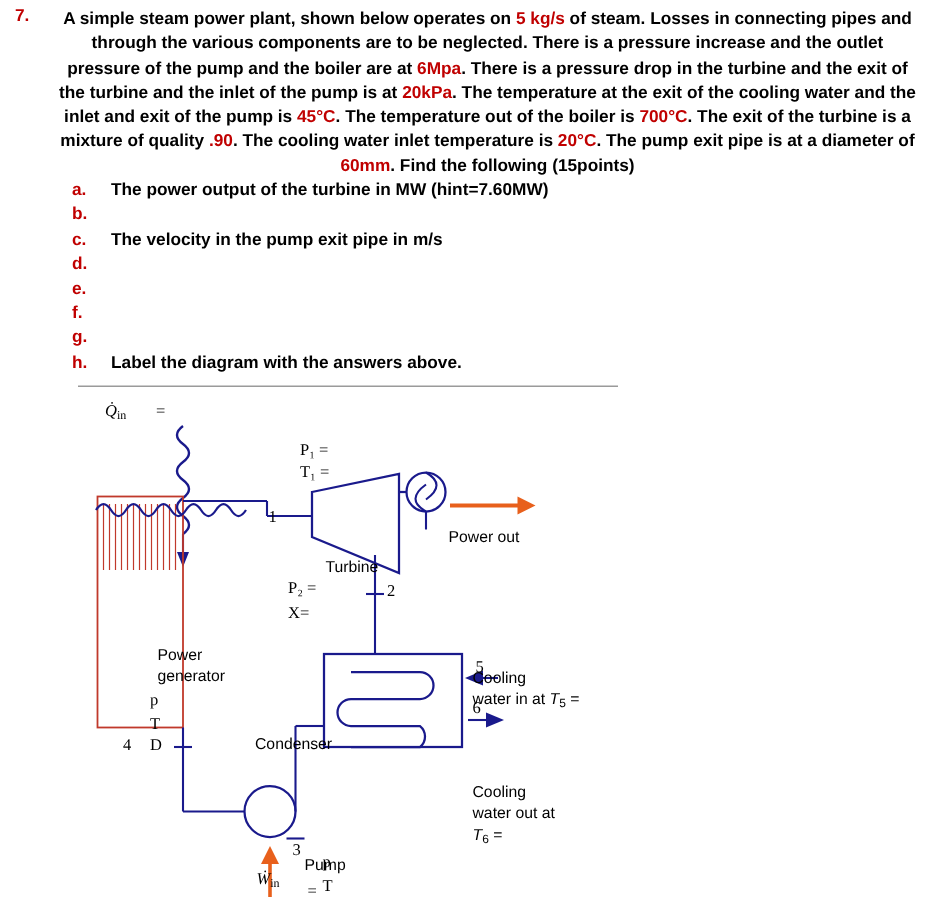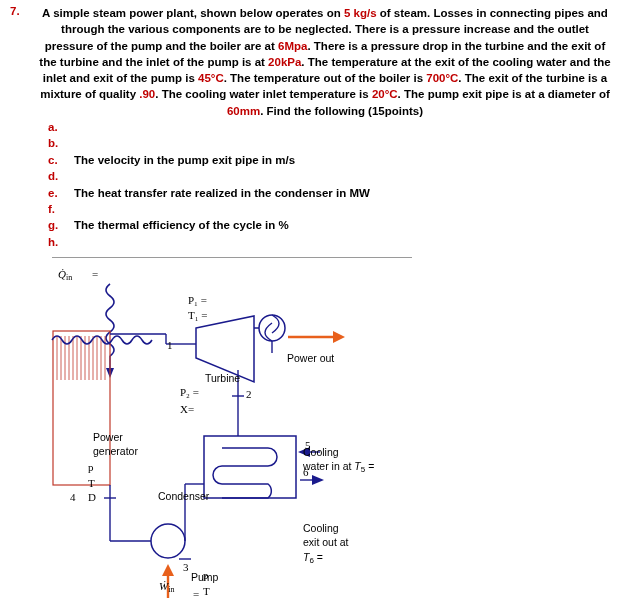--- a/index.html
+++ b/index.html
@@ -80,21 +80,21 @@
     left: 52px;
     top: 257px;
     width: 360px;
     height: 1px;
     background: #9a9a9a;
   }
 
   
   .fig {
     position: absolute;
-    left: 0px;
+    left: 12px;
     top: 258px;
     width: 512px;
     height: 356px;
   }
   .fig svg { display: block; }
 
   .lbl {
     position: absolute;
     font-size: 11px;
     font-family: "Liberation Serif", serif;
@@ -111,44 +111,44 @@
 <div class="page">
 
   <div class="problem">
     <div class="qnum">7.</div>
     <div class="qbody" id="qbody"><span>A simple steam power plant, shown below operates on </span><span class="hl">5 kg/s</span><span> of steam.  Losses in connecting pipes and through the various components are to be neglected. There is a pressure increase and the outlet pressure of the pump and the boiler are at </span><span class="hl">6Mpa</span><span>. There is a pressure drop in the turbine and the exit of the turbine and the inlet of the pump is at </span><span class="hl">20kPa</span><span>. The temperature at the exit of the cooling water and the inlet and exit of the pump is </span><span class="hl">45°C</span><span>. The temperature out of the boiler is </span><span class="hl">700°C</span><span>.  The exit of the turbine is a mixture of quality </span><span class="hl">.90</span><span>. The cooling water inlet temperature is </span><span class="hl">20°C</span><span>. The pump exit pipe is at a diameter of </span><span class="hl">60mm</span><span>.  Find the following (15points)</span></div>
   </div>
 
   <div class="items" id="items">
       <div class="item">
         <span class="lt">a.</span>
+        <span class="tx">The power output of the turbine in MW (hint=7.60MW)</span>
       </div>
       <div class="item">
         <span class="lt">b.</span>
       </div>
       <div class="item">
         <span class="lt">c.</span>
         <span class="tx">The velocity in the pump exit pipe in m/s</span>
       </div>
       <div class="item">
         <span class="lt">d.</span>
       </div>
       <div class="item">
         <span class="lt">e.</span>
-        <span class="tx">The heat transfer rate realized in the condenser in MW</span>
       </div>
       <div class="item">
         <span class="lt">f.</span>
       </div>
       <div class="item">
         <span class="lt">g.</span>
-        <span class="tx">The thermal efficiency of the cycle in %</span>
       </div>
       <div class="item">
         <span class="lt">h.</span>
+        <span class="tx">Label the diagram with the answers above.</span>
       </div>
     </div>
 
   <div class="hr"></div>
 
   <div class="fig">
     <svg width="626" height="356" viewBox="0 0 626 356" xmlns="http://www.w3.org/2000/svg">
       <g fill="none" stroke="#1a1a8c" stroke-width="1.4">
 
         <path d="M110,26 q-8,6 0,12 q8,6 0,12 q-8,6 0,12 q8,6 0,12 q-8,6 0,12 q8,6 0,12" stroke="#1a1a8c" stroke-width="1.6"></path>
@@ -242,21 +242,21 @@
     <div class="lbl sans" style="left:93px; top:151px;">generator</div>
 
     <div class="lbl sans" style="left:158px; top:196px;">Condenser</div>
 
     <div class="lbl sans" style="left:303px; top:152px;">Cooling</div>
     <div class="lbl sans" style="left:303px; top:166px;">water in at <i>T</i><span class="sub">5</span> =</div>
     <div class="lbl" style="left:305px; top:181px;">5</div>
 
     <div class="lbl" style="left:303px; top:208px;">6</div>
     <div class="lbl sans" style="left:303px; top:228px;">Cooling</div>
-    <div class="lbl sans" style="left:303px; top:242px;">exit out at</div>
+    <div class="lbl sans" style="left:303px; top:242px;">water out at</div>
     <div class="lbl sans" style="left:303px; top:257px;"><i>T</i><span class="sub">6</span> =</div>
 
     <div class="lbl" style="left:88px; top:203px;">p</div>
     <div class="lbl" style="left:88px; top:219px;">T</div>
     <div class="lbl" style="left:70px; top:233px;">4</div>
     <div class="lbl" style="left:88px; top:233px;">D</div>
 
     <div class="lbl sans" style="left:191px; top:277px;">Pump</div>
 
     <div class="lbl" style="left:183px; top:303px;">3</div>

